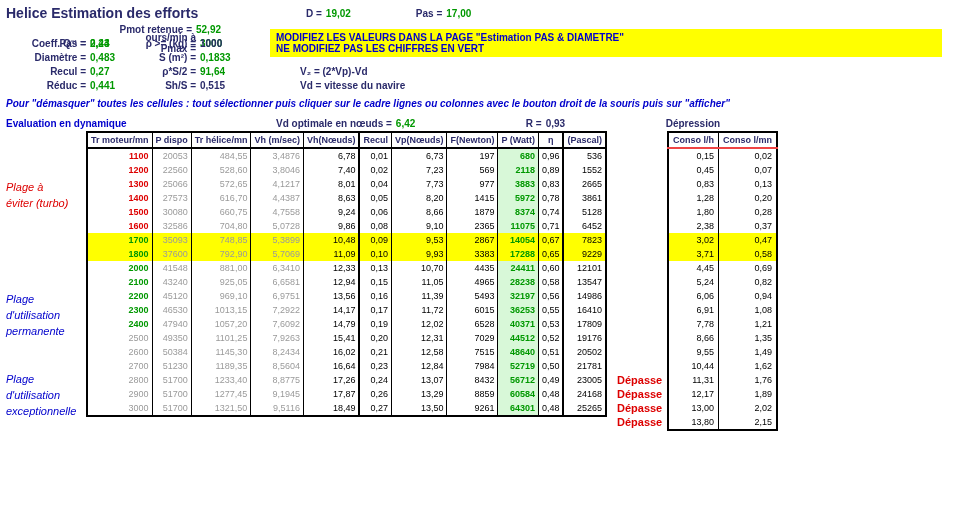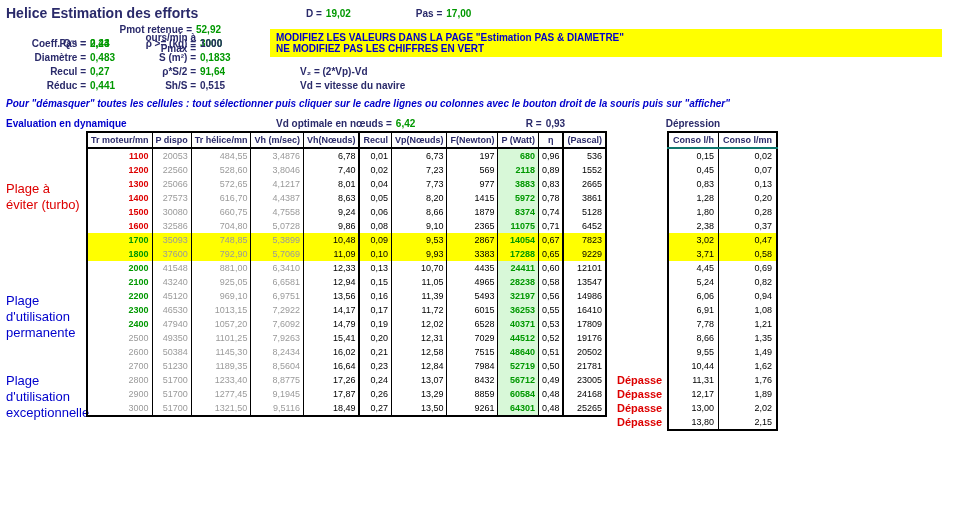--- a/index.html
+++ b/index.html
@@ -23,21 +23,21 @@
   .lbl-right-narrow { width: 120px; text-align: right; padding-right: 4px; color: #2a2a6a; font-weight: bold; }
   .green { color: #009800; font-weight: bold; }
   .blue  { color: #0000cc; font-weight: bold; }
   .dark  { color: #2a2a6a; font-weight: bold; }
   .warning-box { background: #ffff00; padding: 0 6px; height: 28px; display: flex; flex-direction: column; justify-content: center; flex: 1; margin-left: 10px; }
   .note-italic { color: #0000cc; font-style: italic; font-weight: bold; margin: 6px 0; }
   .eval-row { display: flex; align-items: center; height: 16px; }
 
   
   .tbl-wrap { display: flex; align-items: flex-start; }
-  .row-lbl { width: 80px; color: #d00; font-size: 13px; padding-top: 2px; }
+  .row-lbl { width: 80px; color: #d00; font-size: 11px; padding-top: 2px; font-style: italic; }
   .grid { border: 2px solid #000; border-collapse: collapse; }
   .grid th, .grid td {
     border-left: 1px solid #000;
     border-right: 1px solid #000;
     padding: 0 3px;
     text-align: right;
     font-size: 9px;
     height: 14px;
     white-space: nowrap;
   }
@@ -52,21 +52,21 @@
   .grid-conso { border: 2px solid #000; border-collapse: collapse; margin-left: 8px; }
   .grid-conso th, .grid-conso td {
     border-left: 1px solid #000;
     border-right: 1px solid #000;
     padding: 0 4px;
     text-align: right;
     font-size: 9px;
     height: 14px;
     white-space: nowrap;
   }
-  .grid-conso th { border-bottom: 2px solid #0f766e; font-weight: bold; color: #2a2a6a; }
+  .grid-conso th { border-bottom: 2px solid #ef4444; font-weight: bold; color: #2a2a6a; }
   .depasse-col { width: 52px; font-size: 11px; color: #d00; font-weight: bold; height: 14px; display: flex; align-items: center; padding-left: 2px; }
   tr.cr-yellow td { background: #ffff00; }
 </style>
 </head>
 <body>
 
 <div class="page">
 
   <div class="hdr-row" style="height:18px">
     <div class="hdr-title">Helice Estimation des efforts</div>

